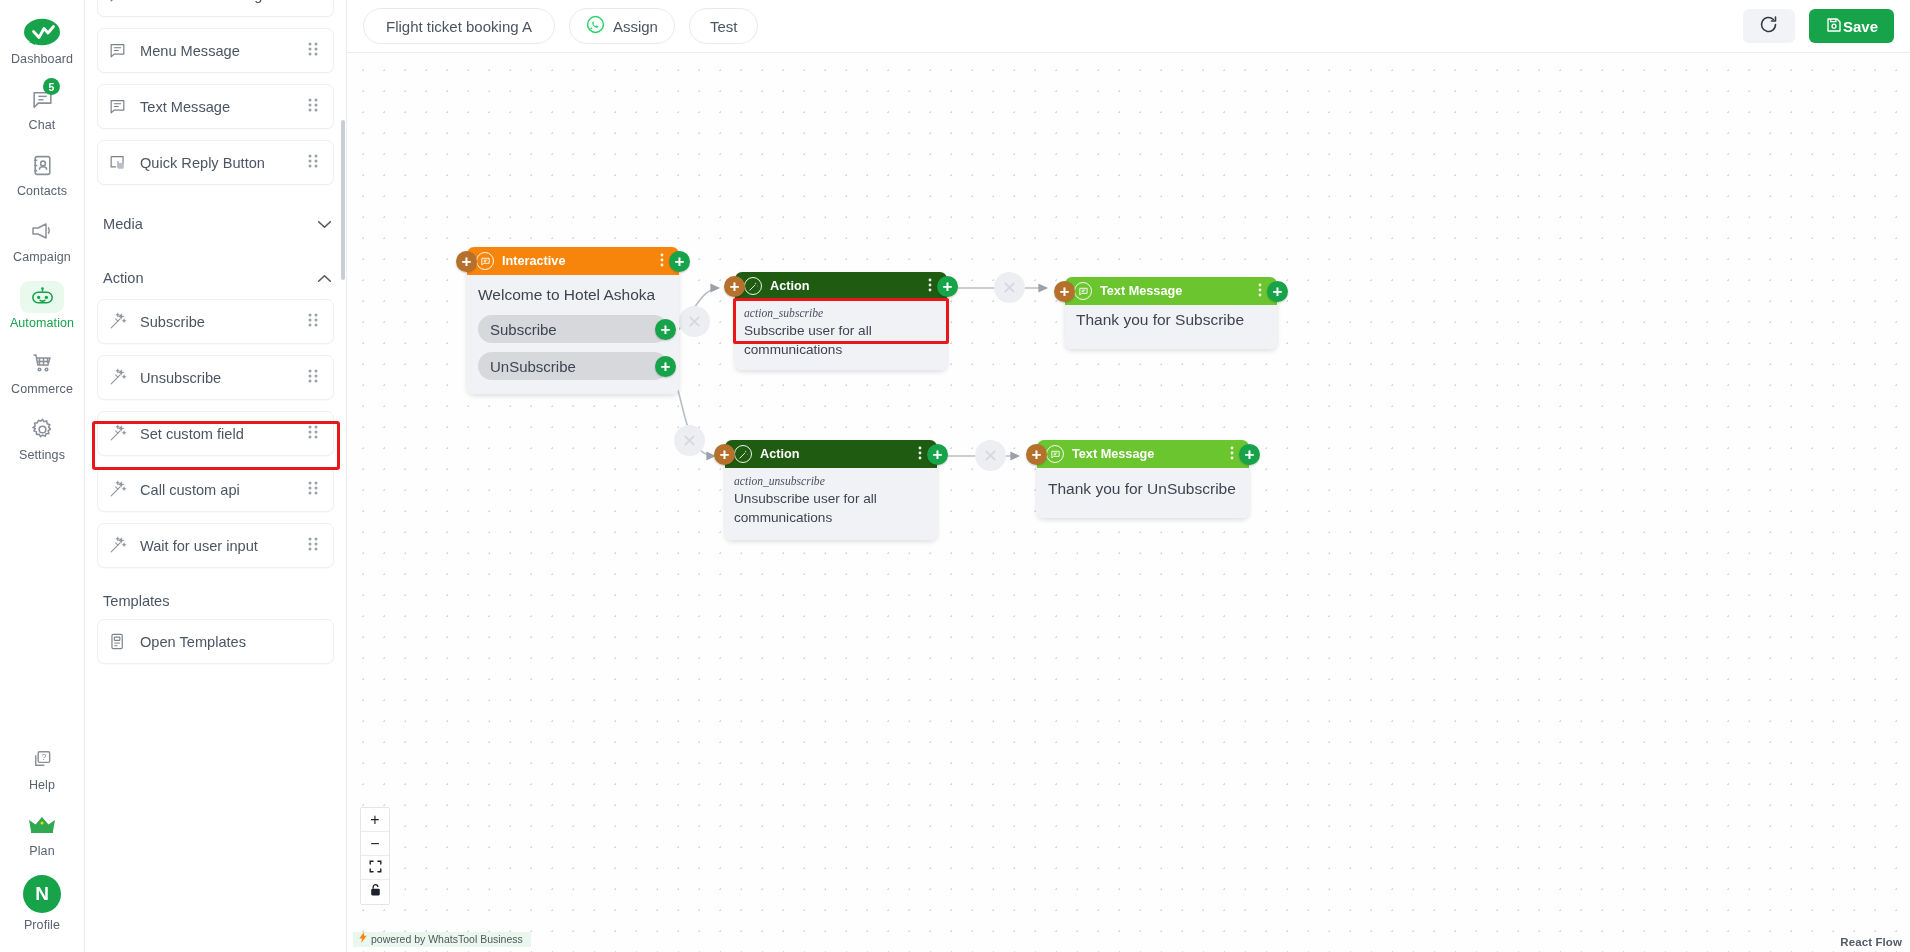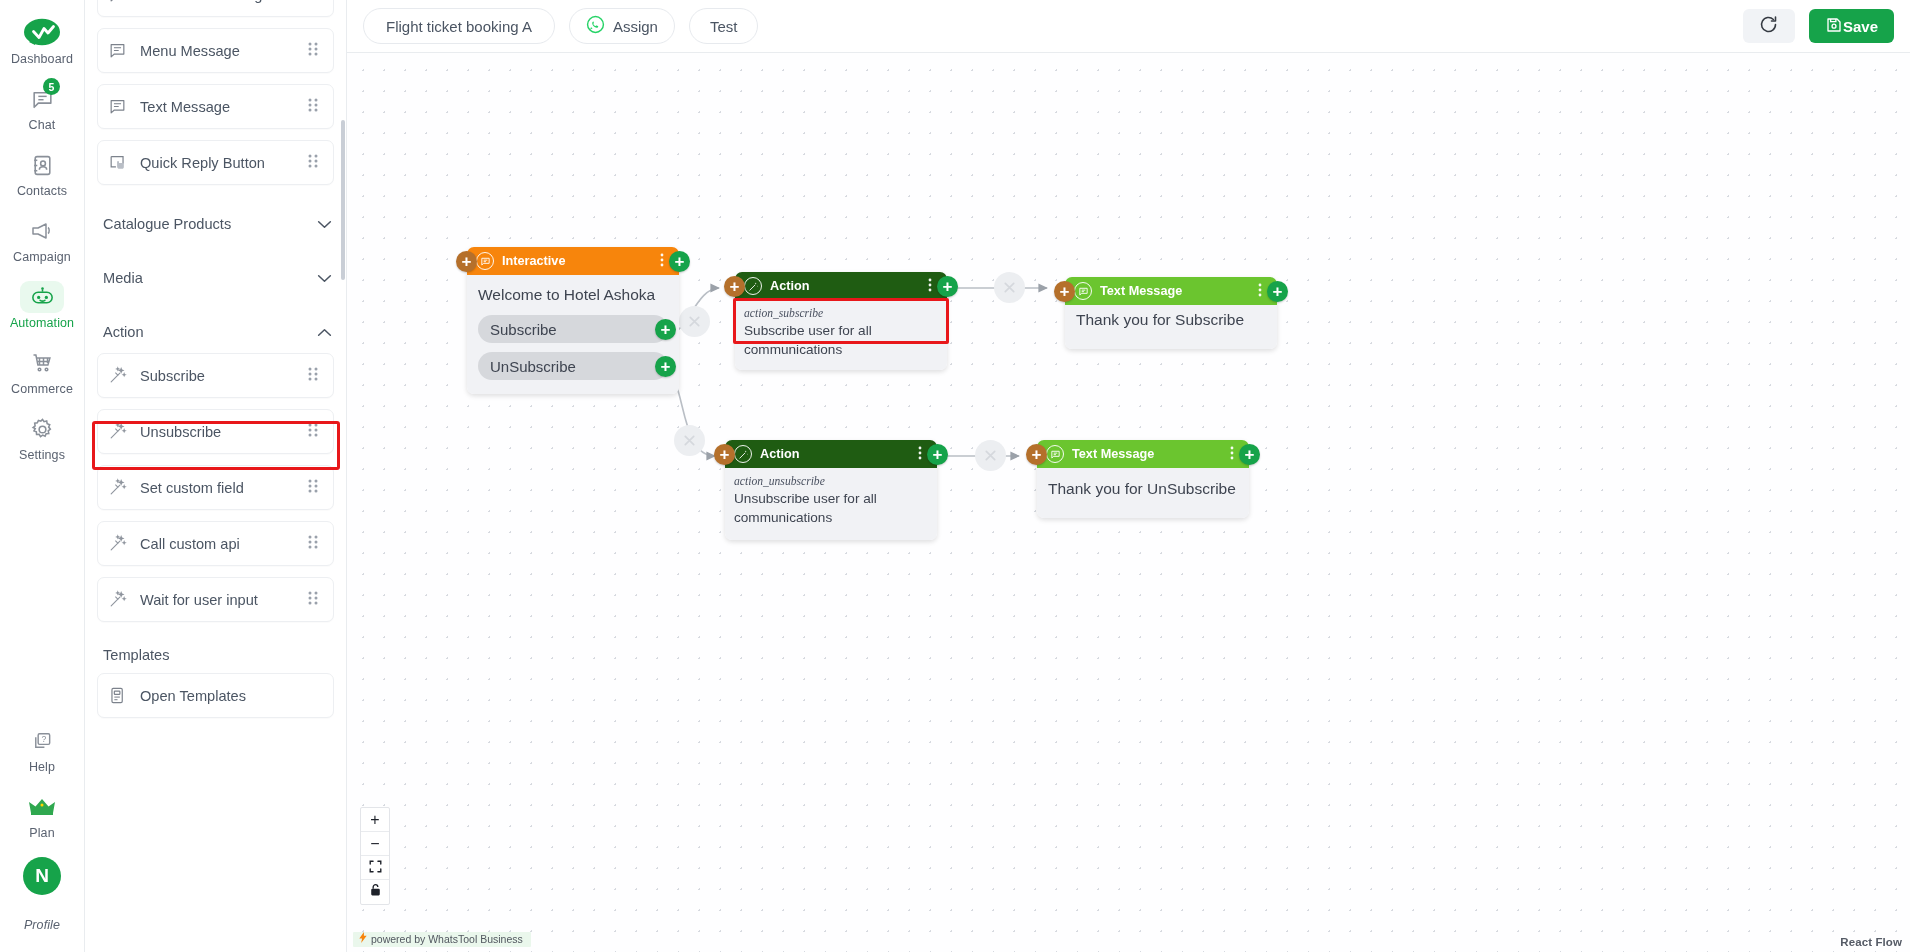--- a/index.html
+++ b/index.html
@@ -314,21 +314,21 @@
             <path d="M3 17h22l2-11-6.5 4.5L14 3 7.5 10.5 1 6z" fill="#2fa84f"></path>
             <rect x="3" y="16" width="22" height="3" fill="#2fa84f"></rect>
             <circle cx="14" cy="9" r="1.5" fill="#ffd400"></circle>
           </svg>
         </div>
         <div class="rail-label">Plan</div>
       </div>
 
       <div class="rail-item">
         <div class="avatar-circle">N</div>
-        <div class="rail-label" style="margin-top:23px;font-style:italic;">Profile</div>
+        <div class="rail-label" style="margin-top:5px;">Profile</div>
       </div>
     </div>
   </nav>
 
   <aside class="palette">
     <div class="palette-scroll" style="margin-top:-28px;">
 
       <div class="pal-card">
         <span class="pc-ico">
           <svg width="19" height="19" viewBox="0 0 24 24" fill="none" stroke="#7c828c" stroke-width="1.5">
@@ -406,28 +406,20 @@
             <circle cx="3" cy="4" r="1.5"></circle>
               <circle cx="9" cy="4" r="1.5"></circle>
             <circle cx="3" cy="9" r="1.5"></circle>
               <circle cx="9" cy="9" r="1.5"></circle>
             <circle cx="3" cy="14" r="1.5"></circle>
               <circle cx="9" cy="14" r="1.5"></circle>
           </svg>
         </span>
       </div>
 
-      <div class="pal-section">
-        <span>Catalogue Products</span>
-        <span>
-          <svg width="15" height="9" viewBox="0 0 16 10" fill="none" stroke="#4b5563" stroke-width="1.7">
-              <path d="M1.5 2l6.5 6 6.5-6" stroke-linecap="round" stroke-linejoin="round"></path>
-            </svg>
-        </span>
-      </div>
 
       <div class="pal-section">
         <span>Media</span>
         <span>
           <svg width="15" height="9" viewBox="0 0 16 10" fill="none" stroke="#4b5563" stroke-width="1.7">
               <path d="M1.5 2l6.5 6 6.5-6" stroke-linecap="round" stroke-linejoin="round"></path>
             </svg>
         </span>
       </div>
 

